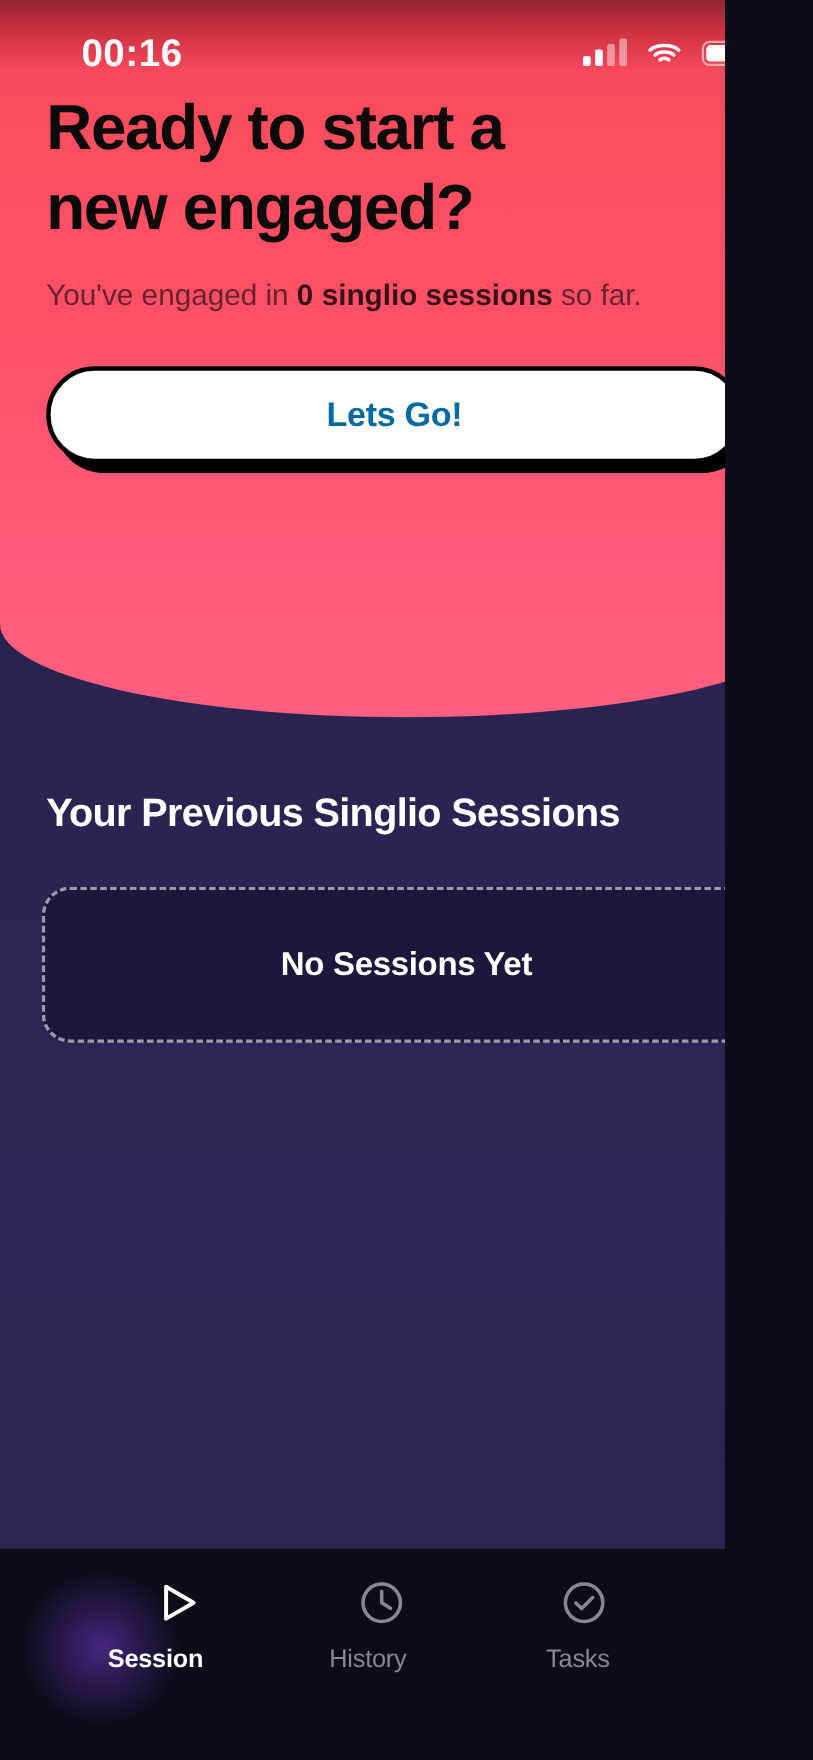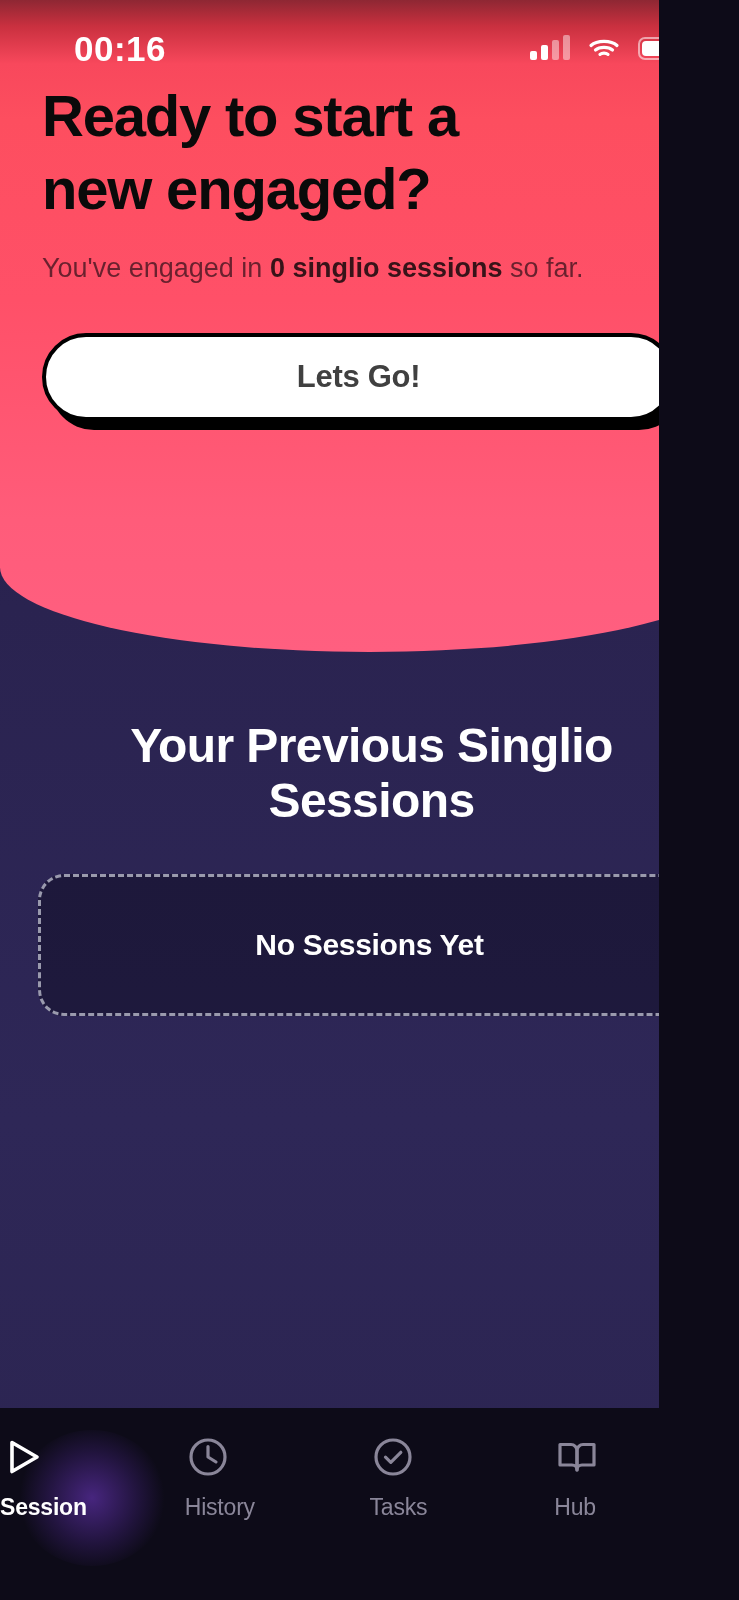--- a/index.html
+++ b/index.html
@@ -104,39 +104,38 @@
     width:633px; height:88px;
     background:#000; border-radius:48px;
   }
   .cta {
     position:absolute; left:0; top:0;
     width:633px; height:88px;
     background:#ffffff;
     border:4px solid #000;
     border-radius:48px;
     display:flex; align-items:center; justify-content:center;
-    font-size:31px; font-weight:bold; color:#404040;
+    font-size:31px; font-weight:bold; color:#0369a1;
     letter-spacing:-.3px;
     cursor:pointer;
   }
 
   
   .body-section {
     position:absolute; left:0; top:652px;
     width:739px;
     z-index:3;
     padding:66px 38px 0 38px;
   }
   .section-title {
     color:#ffffff;
-    font-size:48px;
+    font-size:36px;
     font-weight:bold;
     letter-spacing:-.6px;
     padding-left:4px;
-    text-align:center;
   }
   .empty-card {
     margin-top:46px;
     height:142px;
     border:3px dashed #9a9aad;
     border-radius:26px;
     background:rgba(10,8,26,.42);
     display:flex; align-items:center; justify-content:center;
   }
   .empty-card span {
@@ -148,21 +147,21 @@
     position:absolute; left:0; bottom:0;
     width:739px; height:192px;
     background:#0d0b18;
     display:flex;
     z-index:8;
     padding-top:26px;
   }
   .nav-item {
     flex:1;
     display:flex; flex-direction:column;
-    align-items:flex-start; gap:14px;
+    align-items:flex-end; gap:14px;
     position:relative;
     cursor:pointer;
   }
   .nav-item .glow {
     position:absolute; left:50%; top:-4px;
     transform:translateX(-50%);
     width:148px; height:136px;
     border-radius:50%;
     background:radial-gradient(circle, rgba(124,62,220,.52) 0%, rgba(92,46,170,.26) 45%, rgba(13,11,24,0) 72%);
     pointer-events:none;

